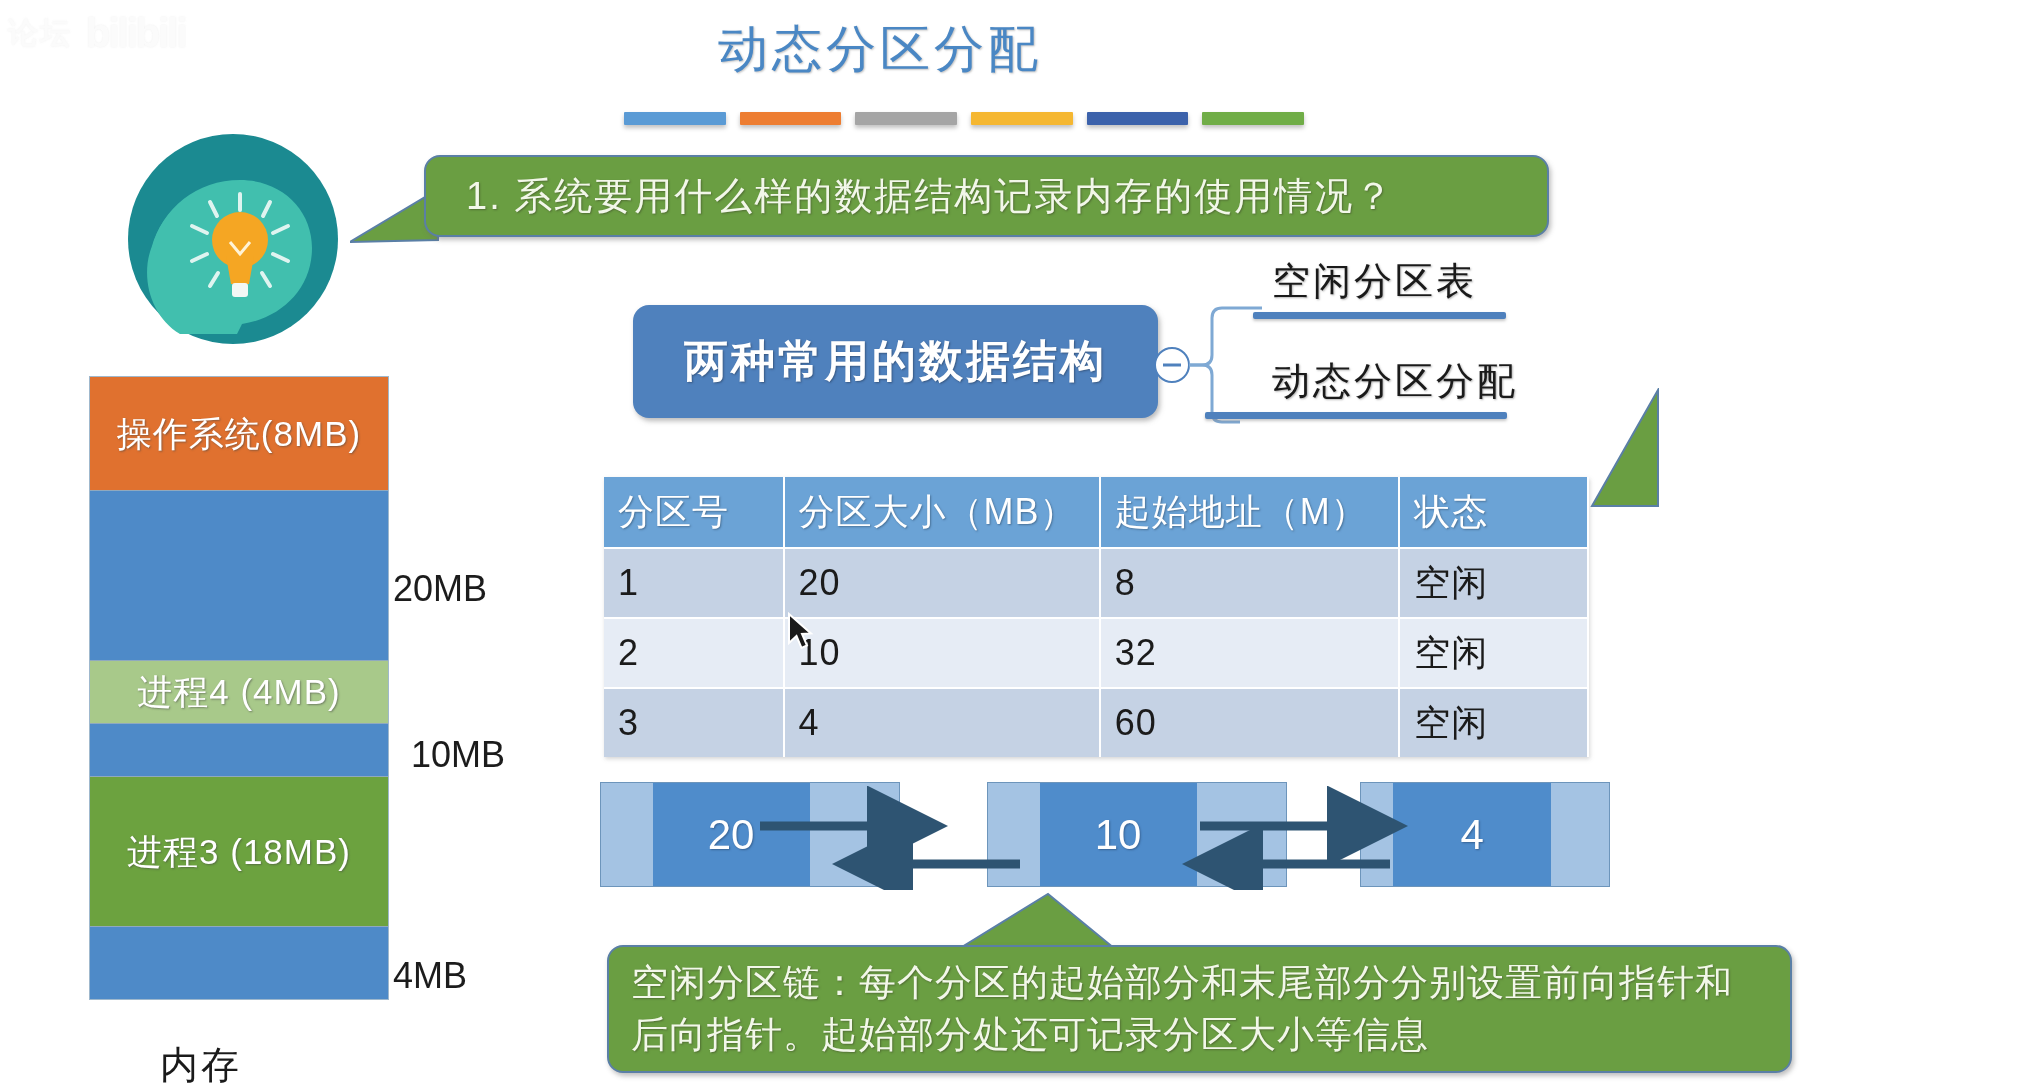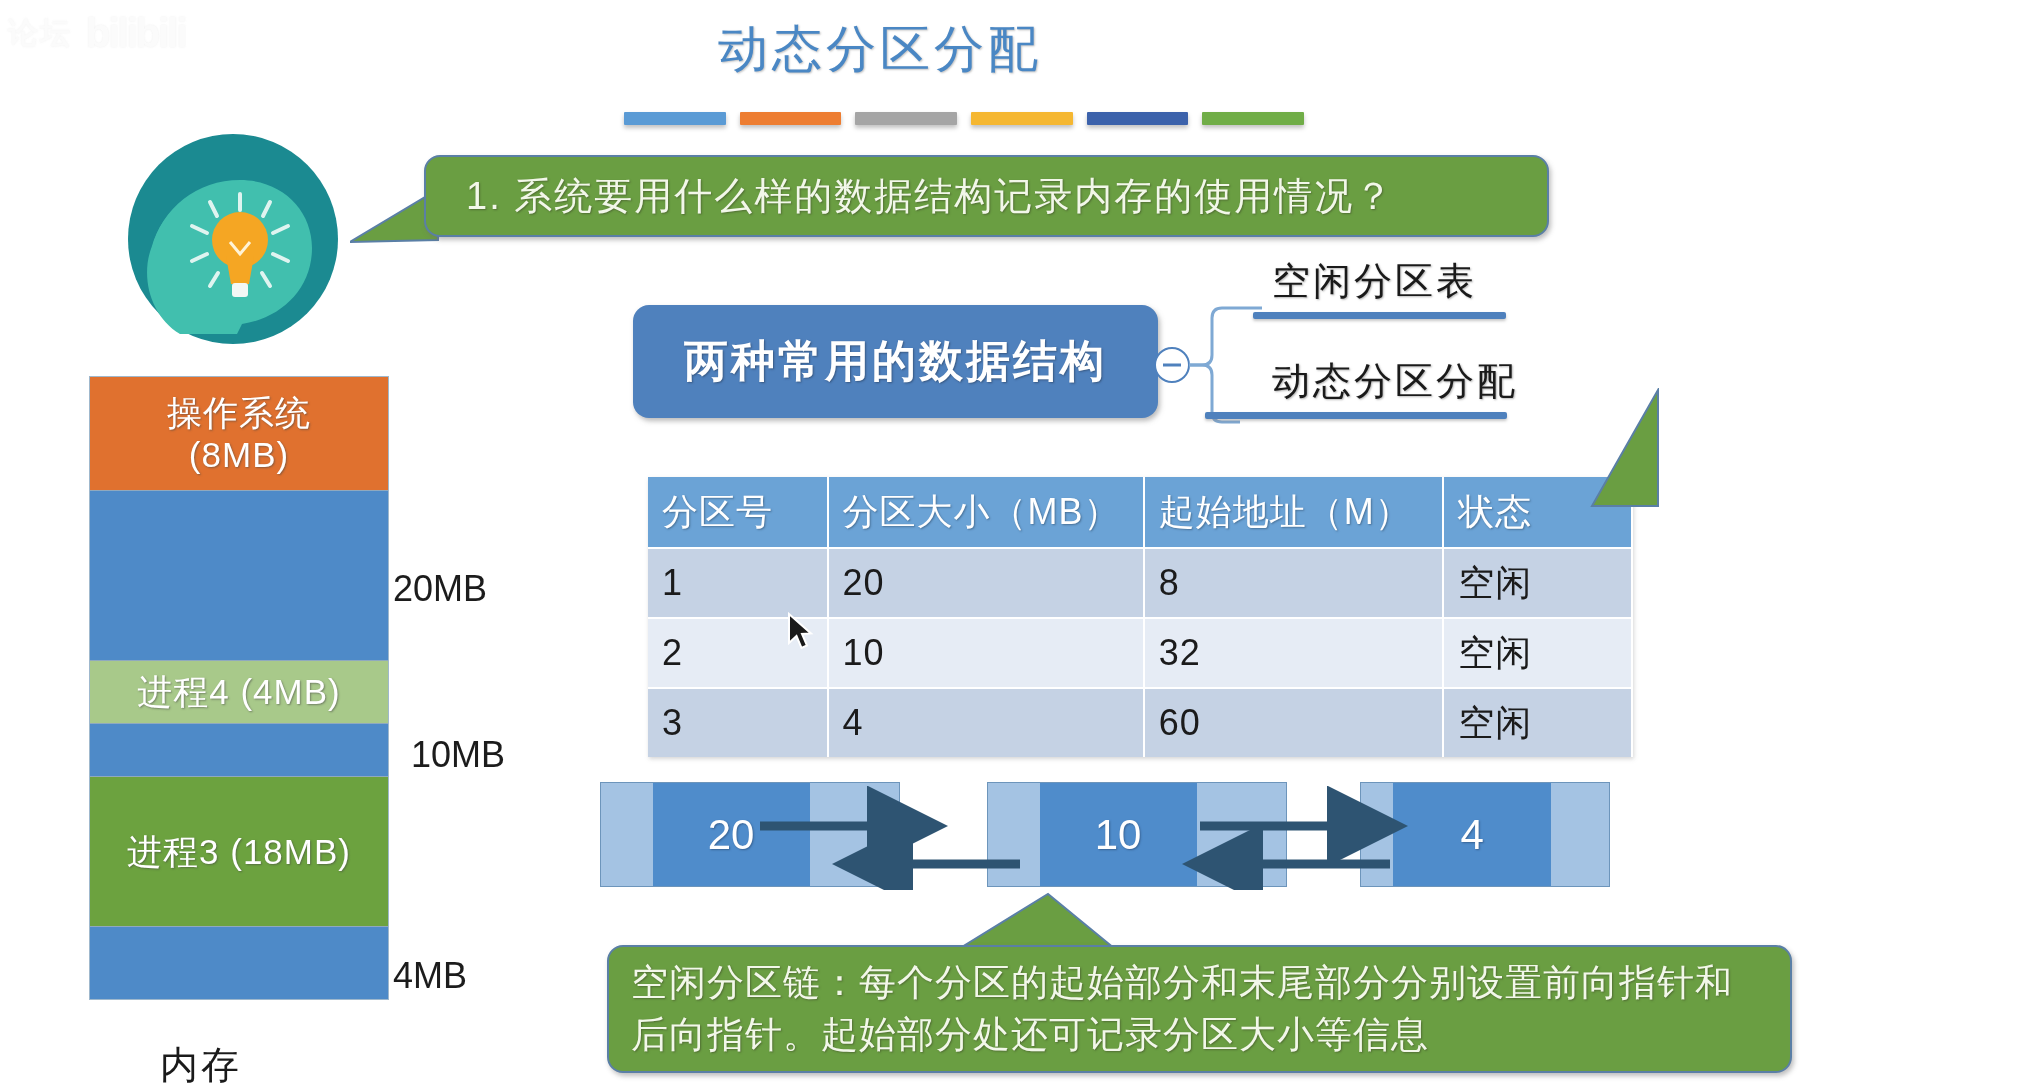--- a/index.html
+++ b/index.html
@@ -206,21 +206,21 @@
     width: 300px;
     border: 1px solid #9fb8cd;
     box-sizing: border-box;
   }
   .mem-block {
     box-sizing: border-box;
     border-bottom: 1px solid #8fa9bf;
     display: flex;
     align-items: center;
     justify-content: center;
-    flex-direction: column;
+    flex-direction: row;
     color: #ffffff;
     font-size: 35px;
     letter-spacing: 1px;
     text-shadow: 1px 1px 2px rgba(70,70,70,0.55);
     line-height: 42px;
   }
   .mem-label {
     position: absolute;
     font-size: 36px;
     color: #1c1c1c;
@@ -237,21 +237,20 @@
 
   
   .ptable {
     position: absolute;
     left: 604px;
     top: 477px;
     width: 985px;
     border-collapse: collapse;
     font-size: 36px;
     box-shadow: 1px 2px 4px rgba(140,140,140,0.35);
-    margin-left: 44px;
   }
   .ptable th {
     background: #6ba3d6;
     color: #ffffff;
     font-weight: normal;
     text-align: left;
     padding: 8px 14px;
     letter-spacing: 1px;
     border-right: 2px solid #ffffff;
     text-shadow: 1px 1px 2px rgba(50,80,110,0.6);

